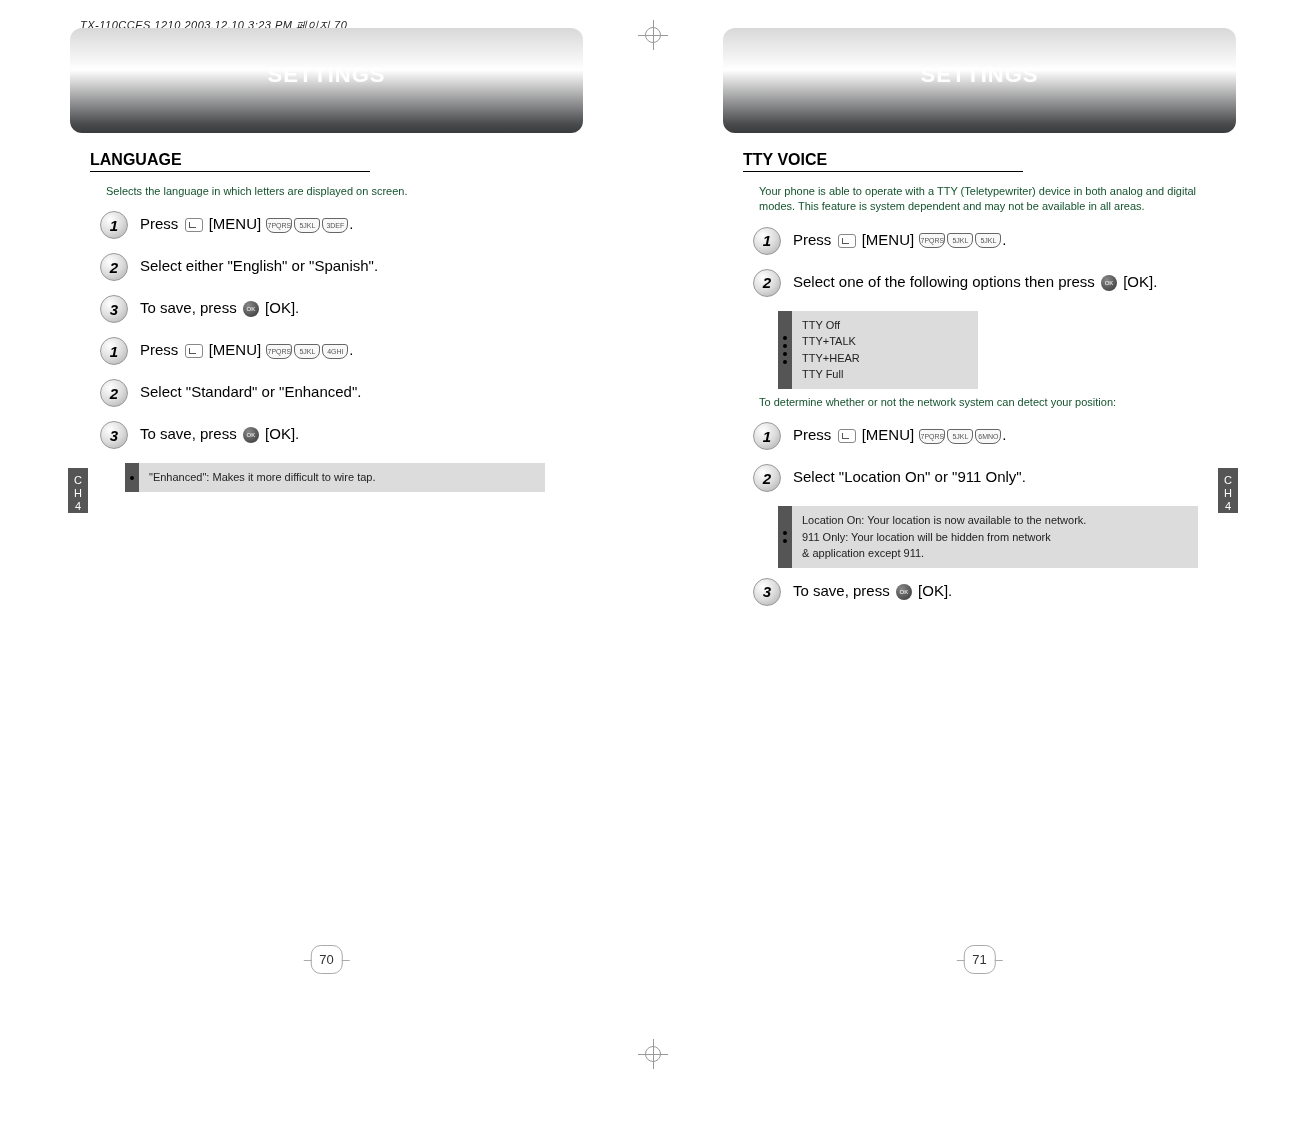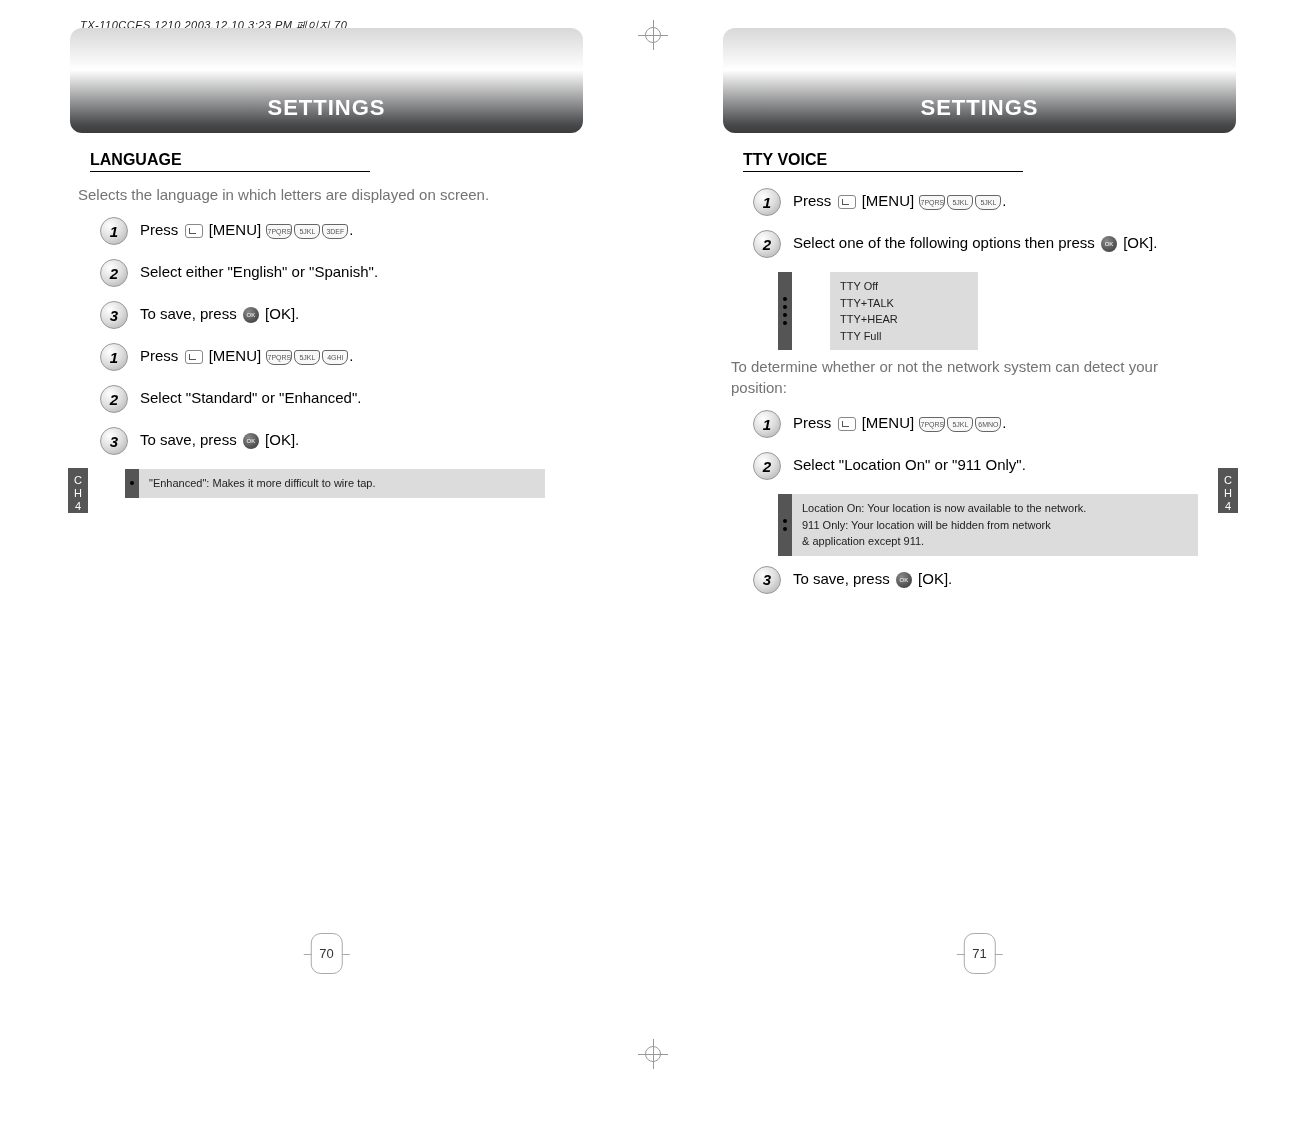--- a/index.html
+++ b/index.html
@@ -119,44 +119,44 @@
     }
     .chapter-tab.left { left: 68px; }
     .chapter-tab.right { right: 68px; }
     .banner {
       margin: 0 30px;
       height: 105px;
       border-radius: 12px;
       background: linear-gradient(to bottom, #d8d8d8 0%, #ffffff 40%, #48494b 92%, #3a3b3d 100%);
       position: relative;
       display: flex;
-      align-items: flex-end;
+      align-items: center;
       justify-content: center;
       padding-bottom: 12px;
     }
     .banner-title {
       color: #fff;
       font-weight: bold;
       font-size: 22px;
       letter-spacing: 1px;
     }
     .section-title {
       margin: 18px 50px 6px 50px;
       font-size: 16px;
       font-weight: bold;
       color: #000;
       border-bottom: 1.5px solid #000;
       padding-bottom: 2px;
       display: inline-block;
       min-width: 280px;
     }
     .intro {
-      margin: 6px 50px 12px 38px;
-      font-size: 15px;
-      color: #737373;
+      margin: 6px 50px 12px 66px;
+      font-size: 11px;
+      color: #14532d;
       line-height: 1.4;
     }
     .step {
       display: flex;
       align-items: flex-start;
       margin: 10px 50px 14px 60px;
     }
     .step-num {
       width: 28px;
       height: 28px;
@@ -266,21 +266,21 @@
       bottom: 155px;
       font-size: 13px;
       color: #333;
     }
     .page-num.left { left: 50%; transform: translateX(-50%); }
     .page-num.right { left: 50%; transform: translateX(-50%); }
     .page-num-frame {
       display: inline-block;
       border: 1px solid #aaa;
       border-radius: 10px;
-      padding: 12px 8px;
+      padding: 6px 8px;
       position: relative;
     }
     .page-num-frame::before, .page-num-frame::after {
       content: '';
       position: absolute;
       top: 50%;
       width: 8px;
       height: 1px;
       background: #aaa;
     }
@@ -368,37 +368,38 @@
 
   <div class="page">
     <div class="chapter-tab right">C<br>H<br>4</div>
 
     <div class="banner">
       <div class="banner-title">SETTINGS</div>
     </div>
 
     
     <div class="section-title">TTY VOICE</div>
+    <div class="intro">Your phone is able to operate with a TTY (Teletypewriter) device in both analog and digital modes. This feature is system dependent and may not be available in all areas.</div>
 
     <div class="step">
       <div class="step-num">1</div>
       <div class="step-text">
         Press <span class="softkey key-icon"></span> [MENU]
         <span class="key-pill">7PQRS</span><span class="key-pill">5JKL</span><span class="key-pill">5JKL</span>.
       </div>
     </div>
 
     <div class="step">
       <div class="step-num">2</div>
       <div class="step-text">
         Select one of the following options then press <span class="ok-circle">OK</span> [OK].
       </div>
     </div>
 
-    <div class="note-box" style="max-width:200px;gap:38px;">
+    <div class="note-box" style="max-width:200px;">
       <div class="note-bar">
           <div class="dot"></div>
           <div class="dot"></div>
           <div class="dot"></div>
           <div class="dot"></div>
         </div>
       <div class="note-content" style="white-space:pre-line;">TTY Off
 TTY+TALK
 TTY+HEAR
 TTY Full</div>

